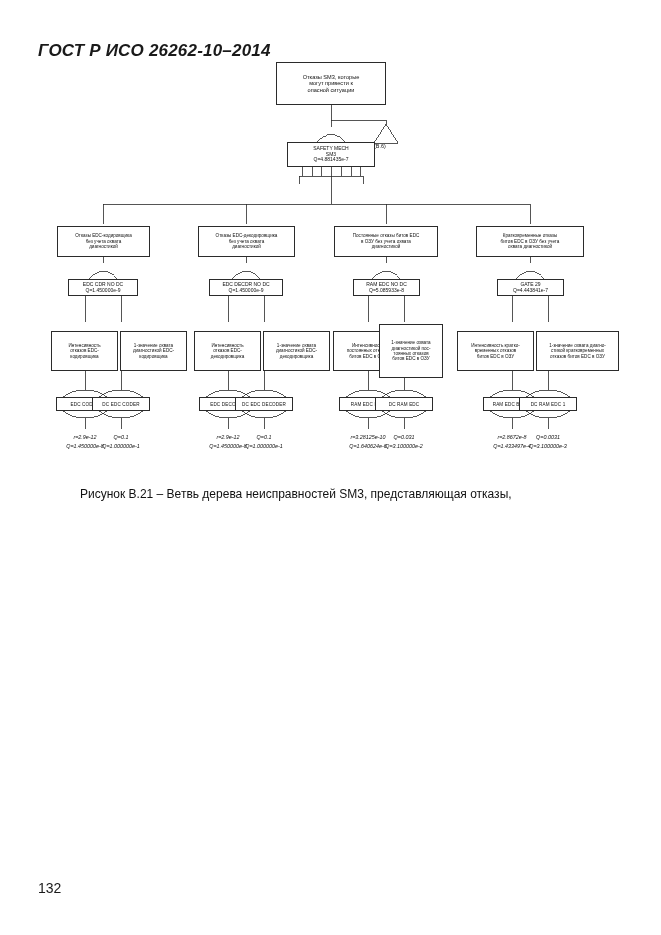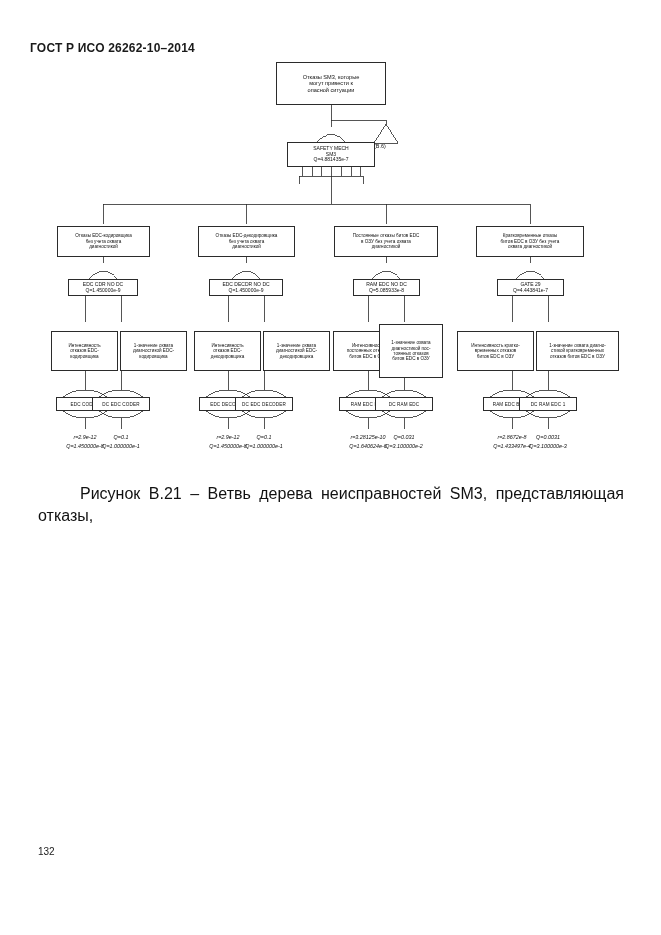--- a/index.html
+++ b/index.html
@@ -14,39 +14,40 @@
     font-family: "Liberation Sans", sans-serif;
     color: #1a1a1a;
     overflow: hidden;
   }
   .page {
     position: absolute;
     inset: 0;
   }
   .std-header {
     position: absolute;
-    left: 30px;
+    left: 38px;
     top: 41px;
-    font-size: 12px;
+    font-size: 17px;
     font-weight: bold;
     letter-spacing: 0.2px;
     white-space: nowrap;
+    font-style: italic;
   }
   .page-number {
     position: absolute;
     left: 38px;
-    top: 846px;
-    font-size: 10px;
+    top: 880px;
+    font-size: 14px;
   }
   .caption {
     position: absolute;
     left: 38px;
     top: 483px;
     width: 586px;
-    font-size: 16px;
+    font-size: 12px;
     line-height: 22px;
     text-align: justify;
     color: #111;
   }
   .caption .indent { display: inline-block; width: 42px; }
 
   
   #diagram {
     position: absolute;
     left: 0;

